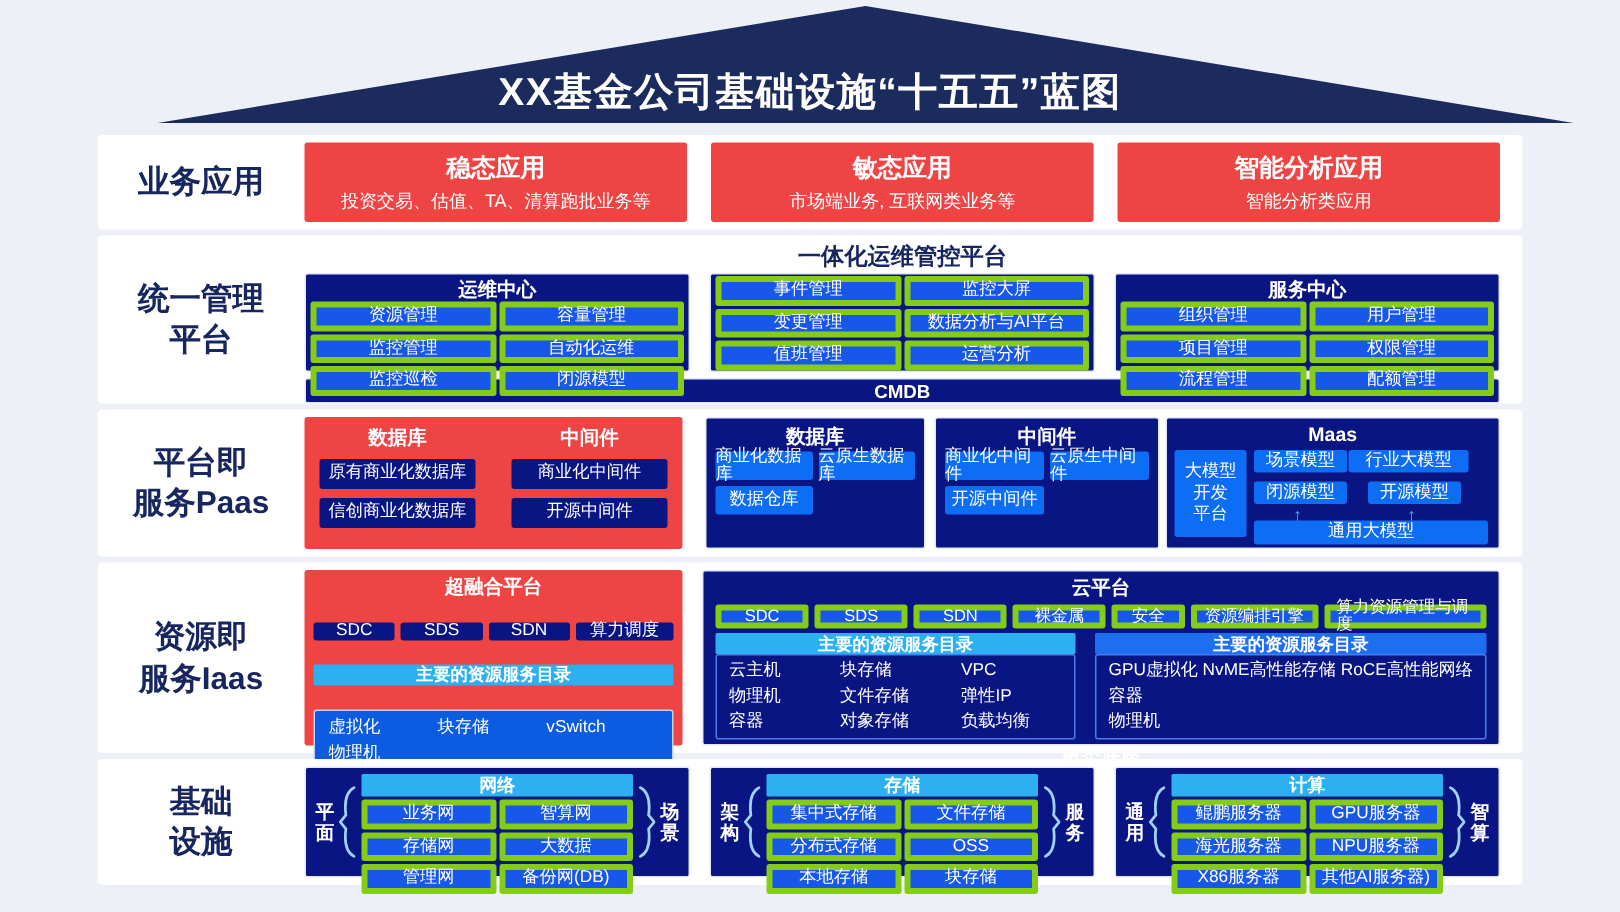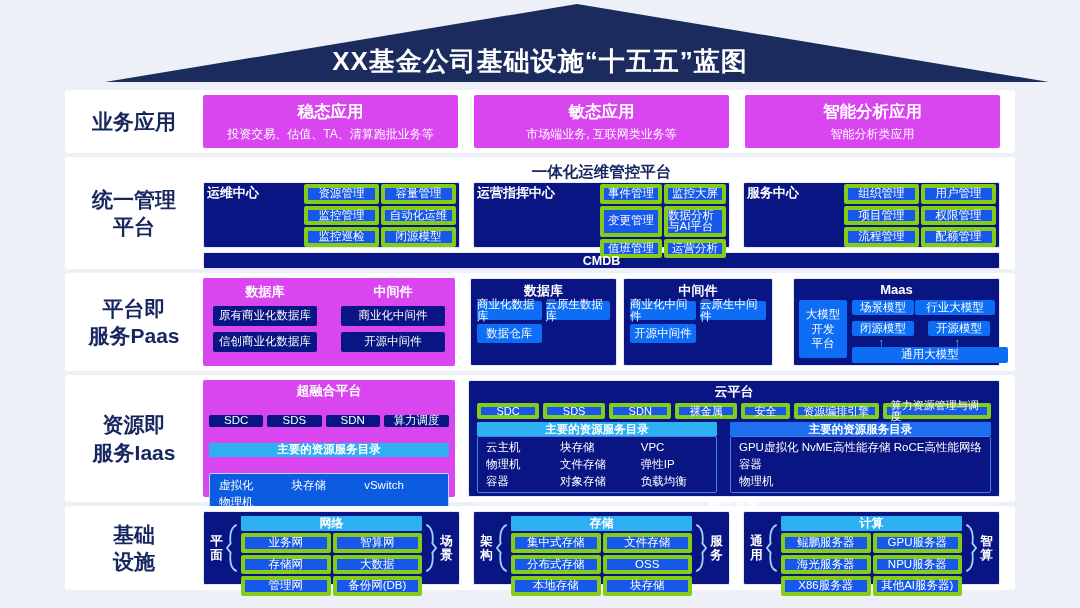--- a/index.html
+++ b/index.html
@@ -17,39 +17,39 @@
   
   .card{position:absolute;left:65px;width:950px;background:#ffffff;border-radius:3px;display:flex;}
   .row-label{
     width:138px;flex:0 0 138px;display:flex;align-items:center;justify-content:center;
     text-align:center;color:#17265f;font-weight:800;font-size:21px;line-height:1.3;
     white-space:pre-line;
   }
   .content{flex:1;margin:5px 15px 5px 0;position:relative;}
   
   .navy-box{background:#0a1584;border:1.5px solid #e2e8f6;border-radius:2px;box-sizing:border-box;}
-  .bright-box{background:#d946ef;border-radius:2px;box-sizing:border-box;}
+  .bright-box{background:#ef4444;border-radius:2px;box-sizing:border-box;}
   .box-head{color:#fff;font-weight:700;font-size:13px;text-align:center;line-height:17px;}
   .b-blue{background:#1757e9;border:4px solid #84cc16;color:#fff;display:flex;align-items:center;
           justify-content:center;font-size:11.5px;border-radius:2px;box-sizing:border-box;line-height:1;}
   .b-navy{background:#0a1584;color:#fff;display:flex;align-items:center;justify-content:center;
           font-size:11.5px;border-radius:2px;box-sizing:border-box;line-height:1;}
   .b-bright{background:#0d6ef5;color:#fff;display:flex;align-items:center;justify-content:center;
           font-size:11.5px;border-radius:2px;box-sizing:border-box;line-height:1;}
   .cyan-strip{background:#2cb0f1;color:#fff;font-weight:700;font-size:11.5px;display:flex;
           align-items:center;justify-content:center;border-radius:1px;}
   
   .apps{display:flex;justify-content:space-between;height:53px;}
   .app{width:255px;color:#fff;display:flex;flex-direction:column;align-items:center;justify-content:center;gap:3px;}
   .app .t{font-size:16.5px;font-weight:700;}
   .app .s{font-size:12px;}
   
   .r2-head{color:#17265f;font-weight:800;font-size:15.5px;text-align:center;height:20px;line-height:20px;}
   .centers{display:flex;gap:13px;height:66px;}
-  .center{flex:1;padding:1px 3px 3px;display:flex;gap:45px;}
+  .center{flex:1;padding:1px 3px 3px;display:flex;flex-direction:column;}
   .center .grid{display:grid;grid-template-columns:1fr 1fr;gap:2px;flex:1;}
   .cmdb{margin-top:4px;height:17px;color:#fff;font-weight:700;font-size:12.5px;
         display:flex;align-items:center;justify-content:center;}
   
   .r3{display:flex;height:88px;}
   .legacy{width:252px;display:flex;gap:24px;padding:5px 10px;}
   .legacy .col{flex:1;display:flex;flex-direction:column;gap:6px;}
   .legacy .b-navy{height:20px;}
   .cloudbox{padding:3px 6px 6px;display:flex;flex-direction:column;}
   .cloudbox .grid{display:grid;grid-template-columns:1fr 1fr;gap:4px;margin-top:2px;}
@@ -130,21 +130,20 @@
         <div class="grid">
           <div class="b-blue">资源管理</div>
           <div class="b-blue">容量管理</div>
           <div class="b-blue">监控管理</div>
           <div class="b-blue">自动化运维</div>
           <div class="b-blue">监控巡检</div>
           <div class="b-blue">闭源模型</div>
         </div>
       </div>
       <div class="center navy-box">
-        <div class="box-head">运营指挥中心</div>
         <div class="grid">
           <div class="b-blue">事件管理</div>
           <div class="b-blue">监控大屏</div>
           <div class="b-blue">变更管理</div>
           <div class="b-blue">数据分析与AI平台</div>
           <div class="b-blue">值班管理</div>
           <div class="b-blue">运营分析</div>
         </div>
       </div>
       <div class="center navy-box">
@@ -188,21 +187,21 @@
       </div>
     </div>
     <div class="cloudbox navy-box" style="width:150px;margin-left:6px;">
       <div class="box-head">中间件</div>
       <div class="grid">
         <div class="b-bright">商业化中间件</div>
         <div class="b-bright">云原生中间件</div>
         <div class="b-bright">开源中间件</div>
       </div>
     </div>
-    <div class="maas navy-box" style="margin-left:20px;">
+    <div class="maas navy-box" style="margin-left:4px;">
       <div class="box-head" style="margin-top:2px;">Maas</div>
       <div class="b-bright" style="left:5px;top:21px;width:48px;height:58px;flex-direction:column;font-size:11.5px;line-height:1.3;">
         <span>大模型</span>
         <span>开发</span>
         <span>平台</span>
       </div>
       <div class="b-bright" style="left:58px;top:21px;width:62px;height:15px;">场景模型</div>
       <span class="arr" style="left:122px;top:23px;">↔</span>
       <div class="b-bright" style="left:121px;top:21px;width:80px;height:15px;">行业大模型</div>
       <div class="b-bright" style="left:58px;top:42px;width:62px;height:15px;">闭源模型</div>

